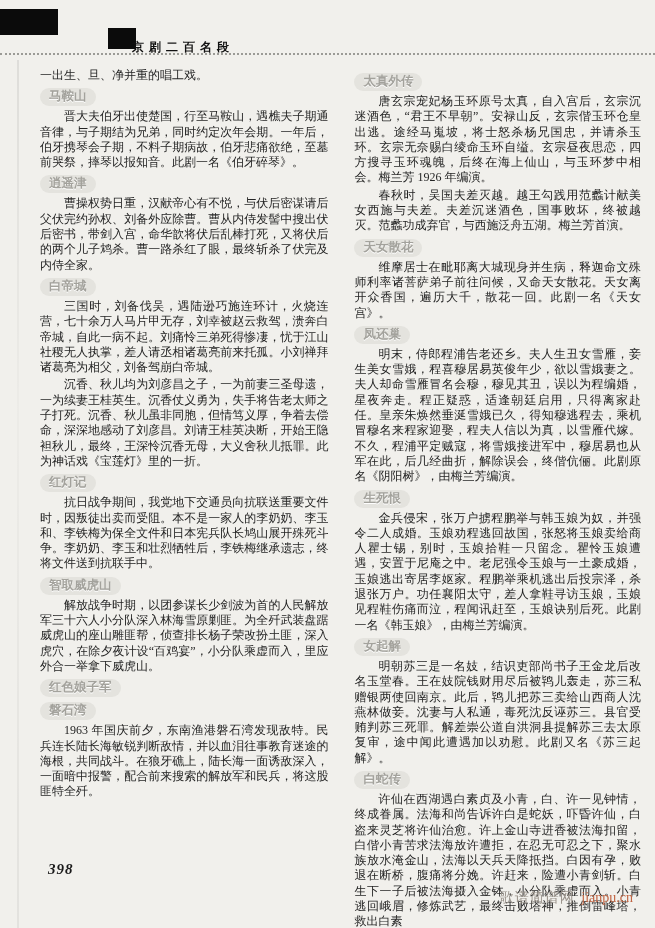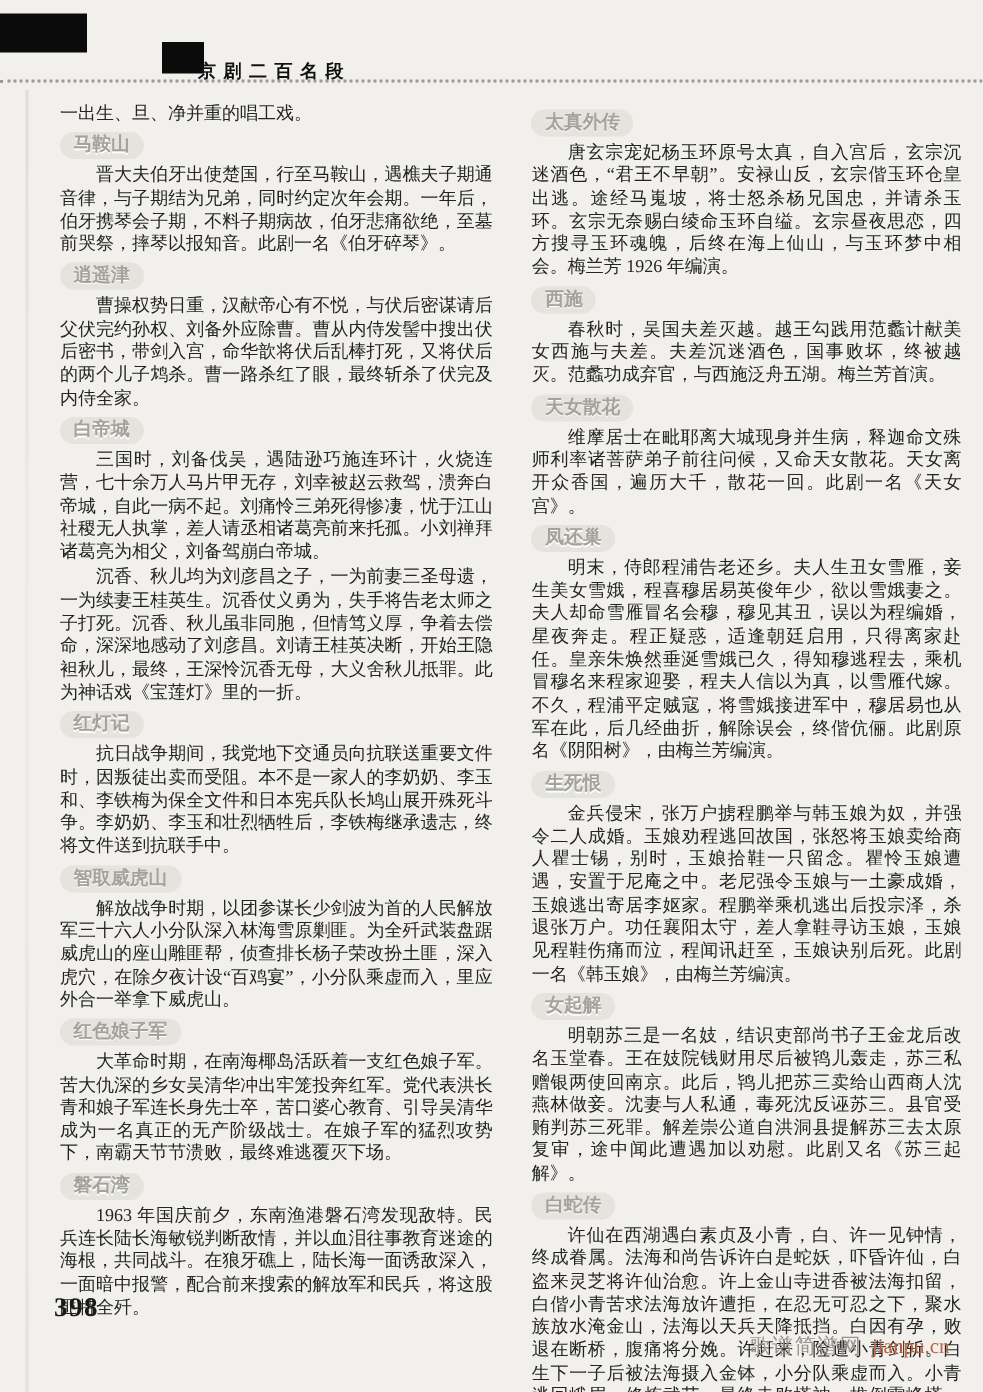--- a/index.html
+++ b/index.html
@@ -26,22 +26,22 @@
   .col{text-align:justify;font-size:12px;line-height:15.3px;color:#242424;}
   .col-left{width:296px;}
   .col-right{width:294px;}
   .para{margin:0 0 2px;}
   .para.indent{text-indent:2em;}
   .sec-heading-row{margin:5px 0 3px;}
   .sec-heading{display:inline-block;background:#e4e3de;color:#a3a29c;font-weight:bold;
     font-size:12.5px;line-height:15px;padding:1px 9px 2px;border-radius:10px;
     text-shadow:0 1px 0 rgba(255,255,255,.95);}
   
-  .page-number{position:absolute;left:36px;top:861px;font-size:18px;font-weight:bold;
-    letter-spacing:1px;color:#1a1a1a;}
+  .page-number{position:absolute;left:48px;top:861px;font-size:15px;font-weight:bold;
+    letter-spacing:1px;color:#1a1a1a;font-style:italic;}
   .watermark{position:absolute;right:22px;top:889px;font-size:14px;white-space:nowrap;}
   .wm-site{color:#9a938b;letter-spacing:1px;margin-top:14px;}
   .wm-url{color:#c06341;margin-left:3px;}
 </style>
 </head>
 <body>
 
 <div class="scan-crease"></div>
 
 <div class="header">
@@ -59,28 +59,26 @@
       <div class="sec-heading-row"><span class="sec-heading">逍遥津</span></div>
       <div class="para indent">曹操权势日重，汉献帝心有不悦，与伏后密谋请后父伏完约孙权、刘备外应除曹。曹从内侍发髻中搜出伏后密书，带剑入宫，命华歆将伏后乱棒打死，又将伏后的两个儿子鸩杀。曹一路杀红了眼，最终斩杀了伏完及内侍全家。</div>
       <div class="sec-heading-row"><span class="sec-heading">白帝城</span></div>
       <div class="para indent">三国时，刘备伐吴，遇陆逊巧施连环计，火烧连营，七十余万人马片甲无存，刘幸被赵云救驾，溃奔白帝城，自此一病不起。刘痛怜三弟死得惨凄，忧于江山社稷无人执掌，差人请丞相诸葛亮前来托孤。小刘禅拜诸葛亮为相父，刘备驾崩白帝城。</div>
       <div class="para indent">沉香、秋儿均为刘彦昌之子，一为前妻三圣母遗，一为续妻王桂英生。沉香仗义勇为，失手将告老太师之子打死。沉香、秋儿虽非同胞，但情笃义厚，争着去偿命，深深地感动了刘彦昌。刘请王桂英决断，开始王隐袒秋儿，最终，王深怜沉香无母，大义舍秋儿抵罪。此为神话戏《宝莲灯》里的一折。</div>
       <div class="sec-heading-row"><span class="sec-heading">红灯记</span></div>
       <div class="para indent">抗日战争期间，我党地下交通员向抗联送重要文件时，因叛徒出卖而受阻。本不是一家人的李奶奶、李玉和、李铁梅为保全文件和日本宪兵队长鸠山展开殊死斗争。李奶奶、李玉和壮烈牺牲后，李铁梅继承遗志，终将文件送到抗联手中。</div>
       <div class="sec-heading-row"><span class="sec-heading">智取威虎山</span></div>
       <div class="para indent">解放战争时期，以团参谋长少剑波为首的人民解放军三十六人小分队深入林海雪原剿匪。为全歼武装盘踞威虎山的座山雕匪帮，侦查排长杨子荣改扮土匪，深入虎穴，在除夕夜计设“百鸡宴”，小分队乘虚而入，里应外合一举拿下威虎山。</div>
       <div class="sec-heading-row"><span class="sec-heading">红色娘子军</span></div>
-      <div class="para indent">大革命时期，在南海椰岛活跃着一支红色娘子军。苦大仇深的乡女吴清华冲出牢笼投奔红军。党代表洪长青和娘子军连长身先士卒，苦口婆心教育、引导吴清华成为一名真正的无产阶级战士。在娘子军的猛烈攻势下，南霸天节节溃败，最终难逃覆灭下场。</div>
       <div class="sec-heading-row"><span class="sec-heading">磐石湾</span></div>
       <div class="para indent">1963 年国庆前夕，东南渔港磐石湾发现敌特。民兵连长陆长海敏锐判断敌情，并以血泪往事教育迷途的海根，共同战斗。在狼牙礁上，陆长海一面诱敌深入，一面暗中报警，配合前来搜索的解放军和民兵，将这股匪特全歼。</div>
     </div>
   <div class="col col-right">
       <div class="sec-heading-row"><span class="sec-heading">太真外传</span></div>
       <div class="para indent">唐玄宗宠妃杨玉环原号太真，自入宫后，玄宗沉迷酒色，“君王不早朝”。安禄山反，玄宗偕玉环仓皇出逃。途经马嵬坡，将士怒杀杨兄国忠，并请杀玉环。玄宗无奈赐白绫命玉环自缢。玄宗昼夜思恋，四方搜寻玉环魂魄，后终在海上仙山，与玉环梦中相会。梅兰芳 1926 年编演。</div>
-      <div class="sec-heading-row"><span class="sec-heading">西施</span></div>
       <div class="para indent">春秋时，吴国夫差灭越。越王勾践用范蠡计献美女西施与夫差。夫差沉迷酒色，国事败坏，终被越灭。范蠡功成弃官，与西施泛舟五湖。梅兰芳首演。</div>
       <div class="sec-heading-row"><span class="sec-heading">天女散花</span></div>
       <div class="para indent">维摩居士在毗耶离大城现身并生病，释迦命文殊师利率诸菩萨弟子前往问候，又命天女散花。天女离开众香国，遍历大千，散花一回。此剧一名《天女宫》。</div>
       <div class="sec-heading-row"><span class="sec-heading">凤还巢</span></div>
       <div class="para indent">明末，侍郎程浦告老还乡。夫人生丑女雪雁，妾生美女雪娥，程喜穆居易英俊年少，欲以雪娥妻之。夫人却命雪雁冒名会穆，穆见其丑，误以为程编婚，星夜奔走。程正疑惑，适逢朝廷启用，只得离家赴任。皇亲朱焕然垂涎雪娥已久，得知穆逃程去，乘机冒穆名来程家迎娶，程夫人信以为真，以雪雁代嫁。不久，程浦平定贼寇，将雪娥接进军中，穆居易也从军在此，后几经曲折，解除误会，终偕伉俪。此剧原名《阴阳树》，由梅兰芳编演。</div>
       <div class="sec-heading-row"><span class="sec-heading">生死恨</span></div>
       <div class="para indent">金兵侵宋，张万户掳程鹏举与韩玉娘为奴，并强令二人成婚。玉娘劝程逃回故国，张怒将玉娘卖给商人瞿士锡，别时，玉娘拾鞋一只留念。瞿怜玉娘遭遇，安置于尼庵之中。老尼强令玉娘与一土豪成婚，玉娘逃出寄居李妪家。程鹏举乘机逃出后投宗泽，杀退张万户。功任襄阳太守，差人拿鞋寻访玉娘，玉娘见程鞋伤痛而泣，程闻讯赶至，玉娘诀别后死。此剧一名《韩玉娘》，由梅兰芳编演。</div>
       <div class="sec-heading-row"><span class="sec-heading">女起解</span></div>
       <div class="para indent">明朝苏三是一名妓，结识吏部尚书子王金龙后改名玉堂春。王在妓院钱财用尽后被鸨儿轰走，苏三私赠银两使回南京。此后，鸨儿把苏三卖给山西商人沈燕林做妾。沈妻与人私通，毒死沈反诬苏三。县官受贿判苏三死罪。解差崇公道自洪洞县提解苏三去太原复审，途中闻此遭遇加以劝慰。此剧又名《苏三起解》。</div>
       <div class="sec-heading-row"><span class="sec-heading">白蛇传</span></div>

